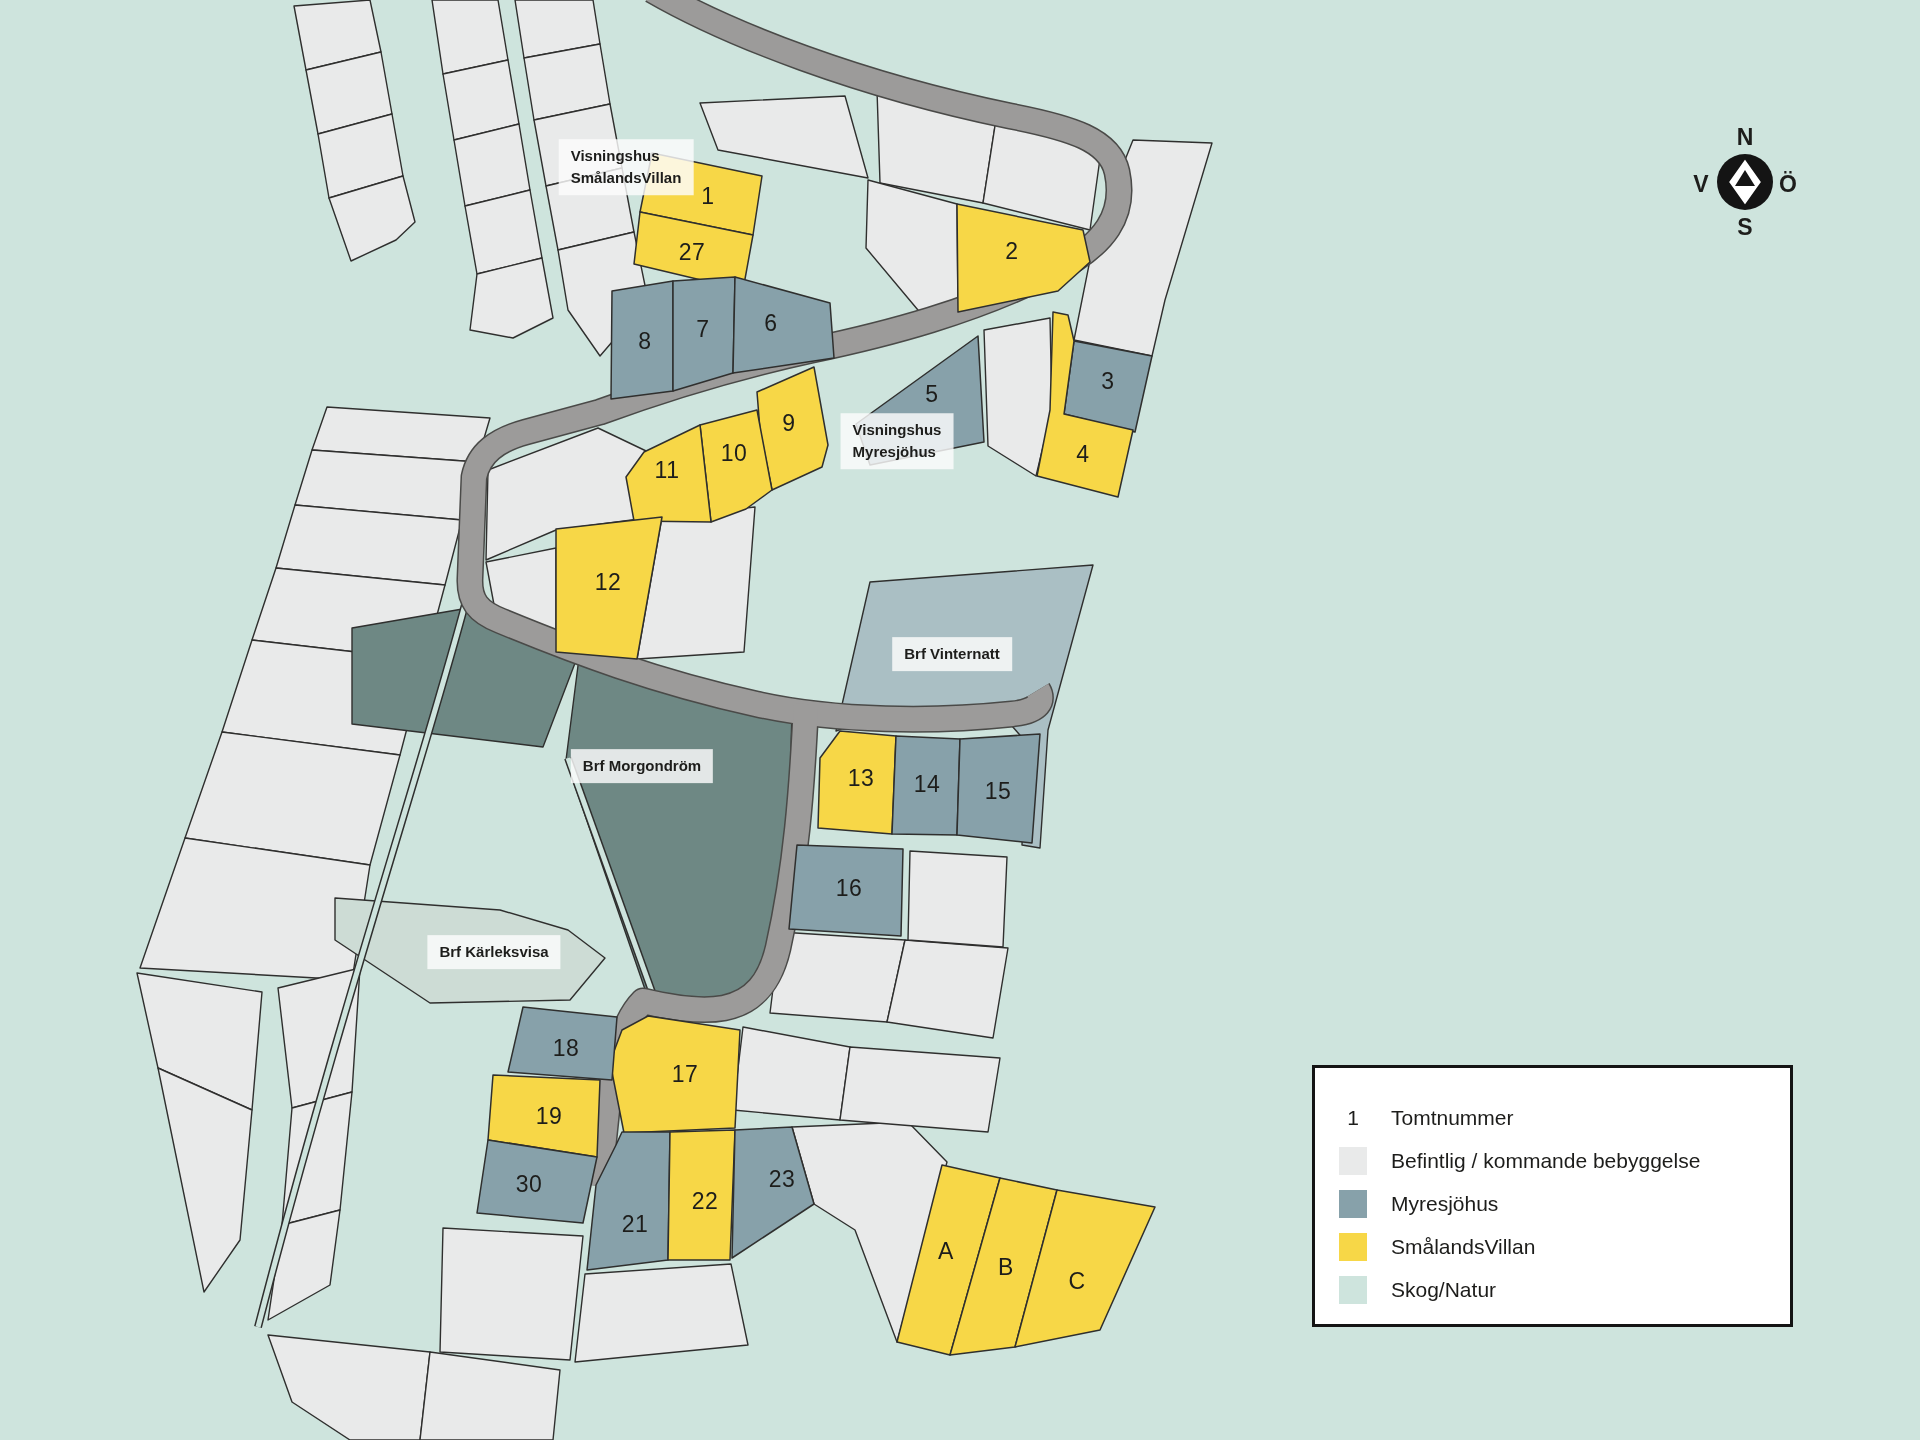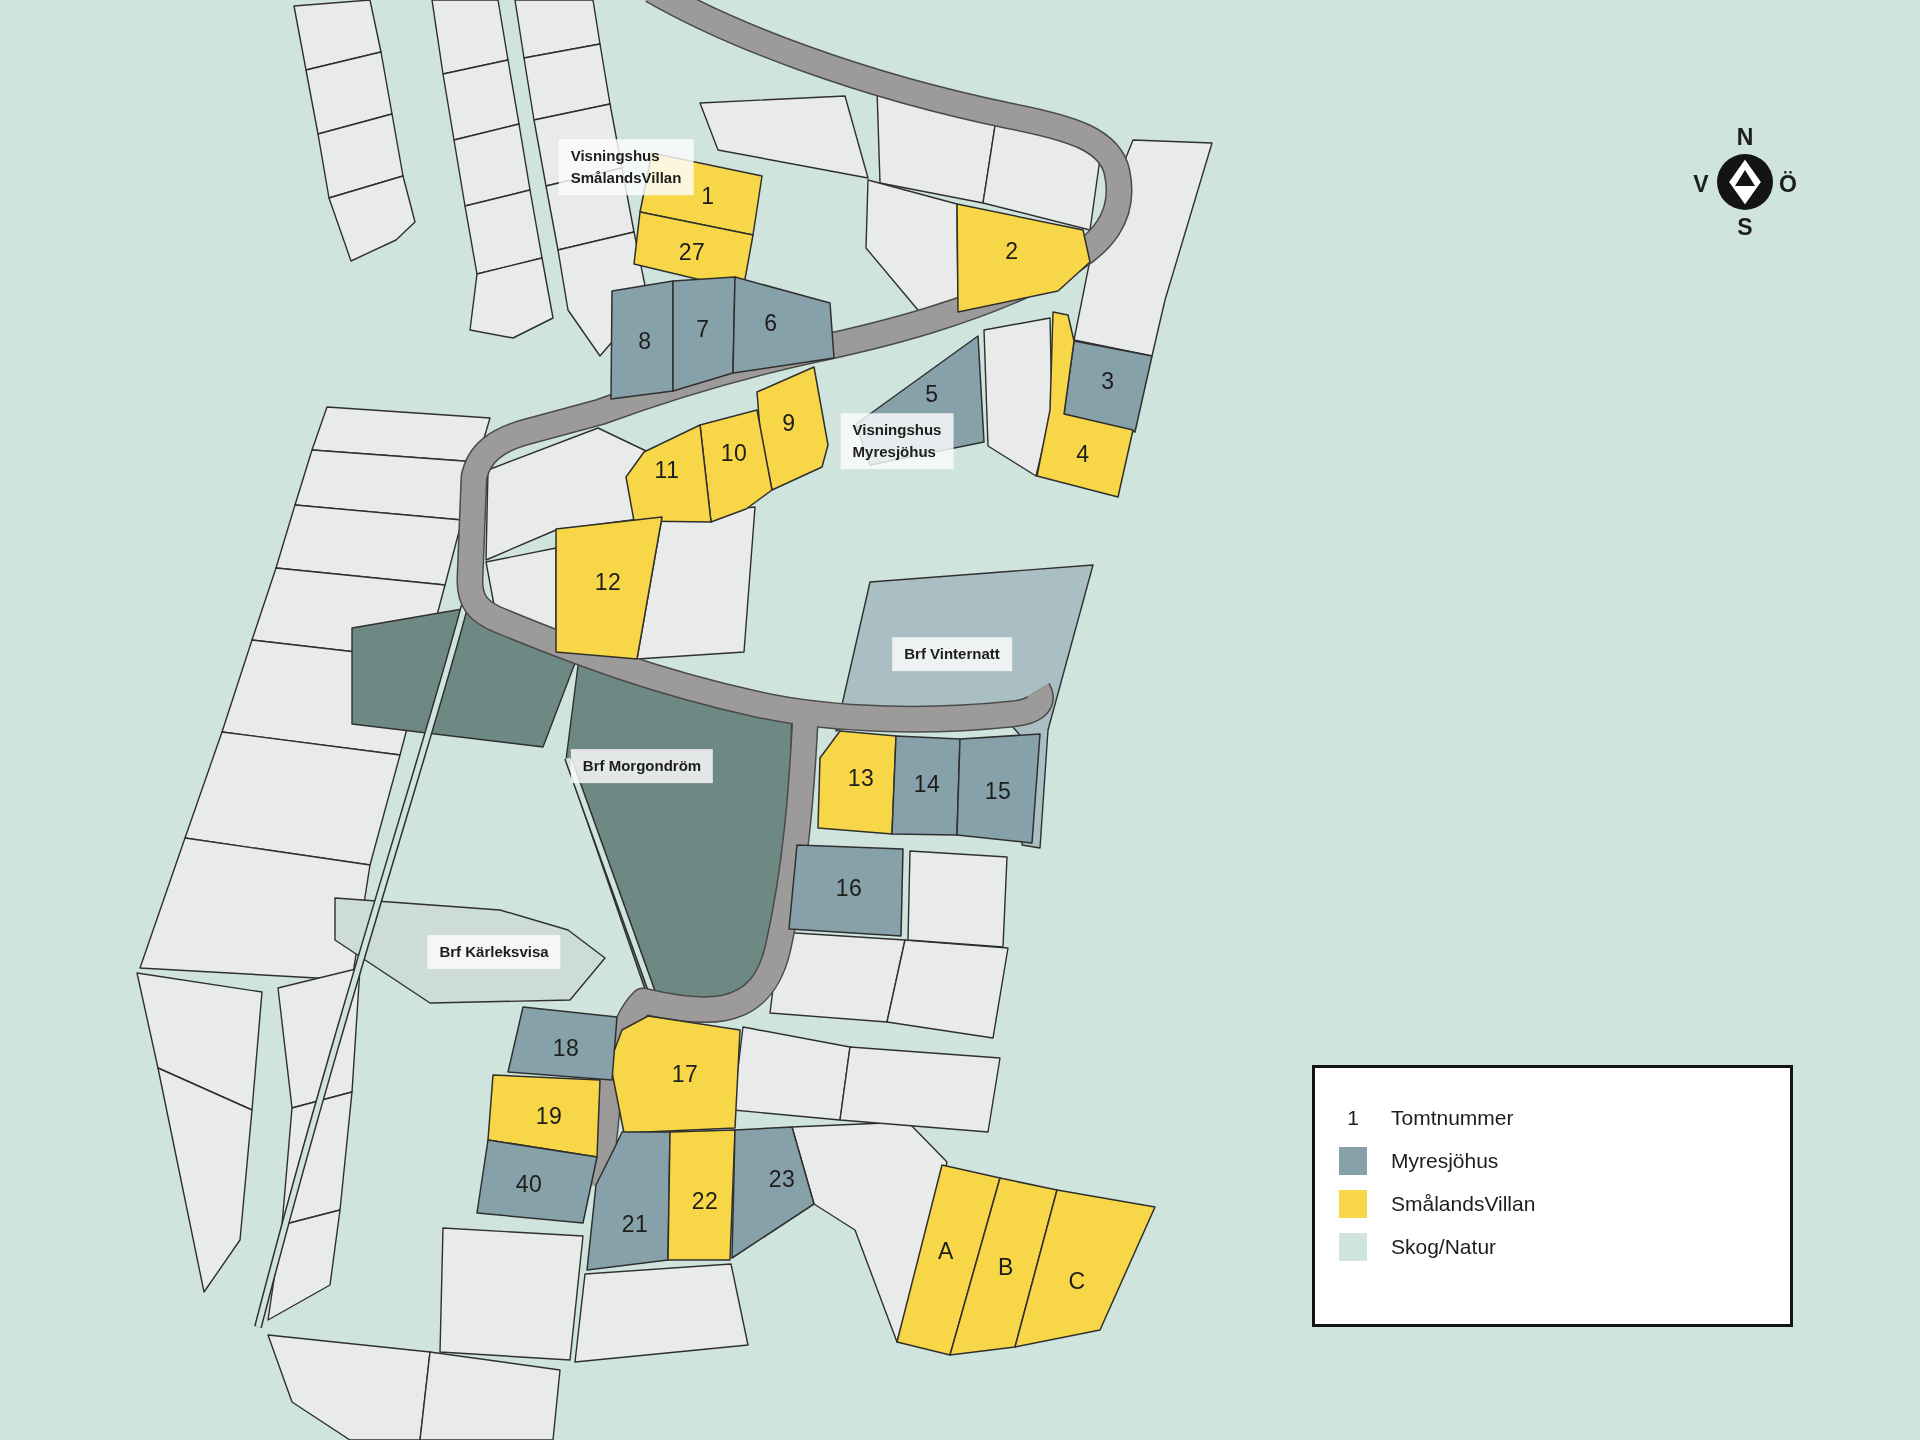--- a/index.html
+++ b/index.html
@@ -140,21 +140,21 @@
     <div class="plot-num" style="left: 734px; top: 453px;">10</div>
     <div class="plot-num" style="left: 667px; top: 470px;">11</div>
     <div class="plot-num" style="left: 608px; top: 582px; text-align: right;">12</div>
     <div class="plot-num" style="left: 861px; top: 778px;">13</div>
     <div class="plot-num" style="left: 927px; top: 784px;">14</div>
     <div class="plot-num" style="left: 998px; top: 791px;">15</div>
     <div class="plot-num" style="left: 849px; top: 888px;">16</div>
     <div class="plot-num" style="left: 685px; top: 1074px;">17</div>
     <div class="plot-num" style="left: 566px; top: 1048px;">18</div>
     <div class="plot-num" style="left: 549px; top: 1116px;">19</div>
-    <div class="plot-num" style="left: 529px; top: 1184px;">40</div>
+    <div class="plot-num" style="left: 529px; top: 1184px;">30</div>
     <div class="plot-num" style="left: 635px; top: 1224px;">21</div>
     <div class="plot-num" style="left: 705px; top: 1201px;">22</div>
     <div class="plot-num" style="left: 767px; top: 1179px; margin-left: 15px;">23</div>
     <div class="plot-num" style="left: 946px; top: 1251px;">A</div>
     <div class="plot-num" style="left: 1006px; top: 1267px;">B</div>
     <div class="plot-num" style="left: 1077px; top: 1281px;">C</div>
     <div class="area-label" style="left: 626px; top: 167px;">
       <div>Visningshus</div>
       <div>SmålandsVillan</div>
     </div>
@@ -184,20 +184,24 @@
   <span class="dir" style="left:21px;top:67px;">V</span>
   <span class="dir" style="left:108px;top:67px;">Ö</span>
 </div>
 
 <div id="legend">
   <div class="legend-row">
     <span class="legend-key">1</span>
     <span class="legend-label">Tomtnummer</span>
   </div>
   <div class="legend-row">
+    <span class="legend-key" style="background:#e9eaea;"></span>
+    <span class="legend-label">Befintlig / kommande bebyggelse</span>
+  </div>
+  <div class="legend-row">
     <span class="legend-key" style="background:#87a1aa;"></span>
     <span class="legend-label">Myresjöhus</span>
   </div>
   <div class="legend-row">
     <span class="legend-key" style="background:#f7d747;"></span>
     <span class="legend-label">SmålandsVillan</span>
   </div>
   <div class="legend-row">
     <span class="legend-key" style="background:#cee4dd;"></span>
     <span class="legend-label">Skog/Natur</span>

